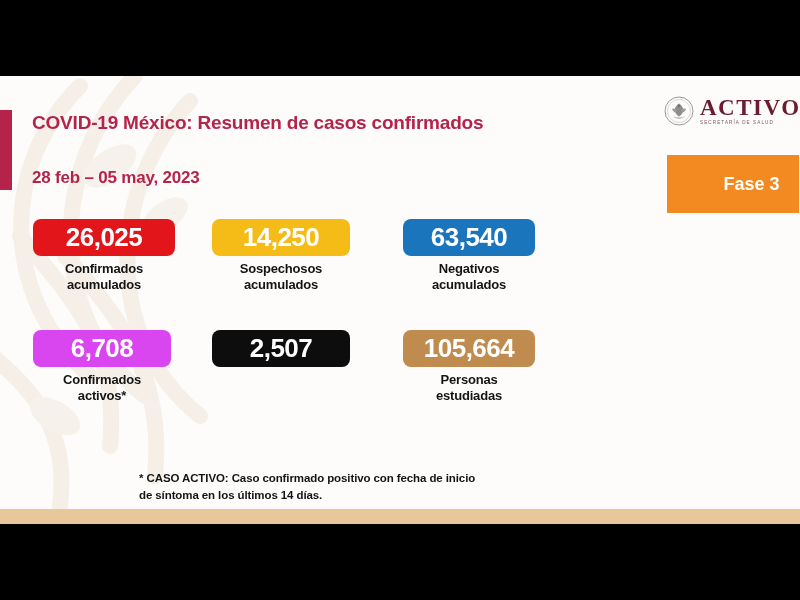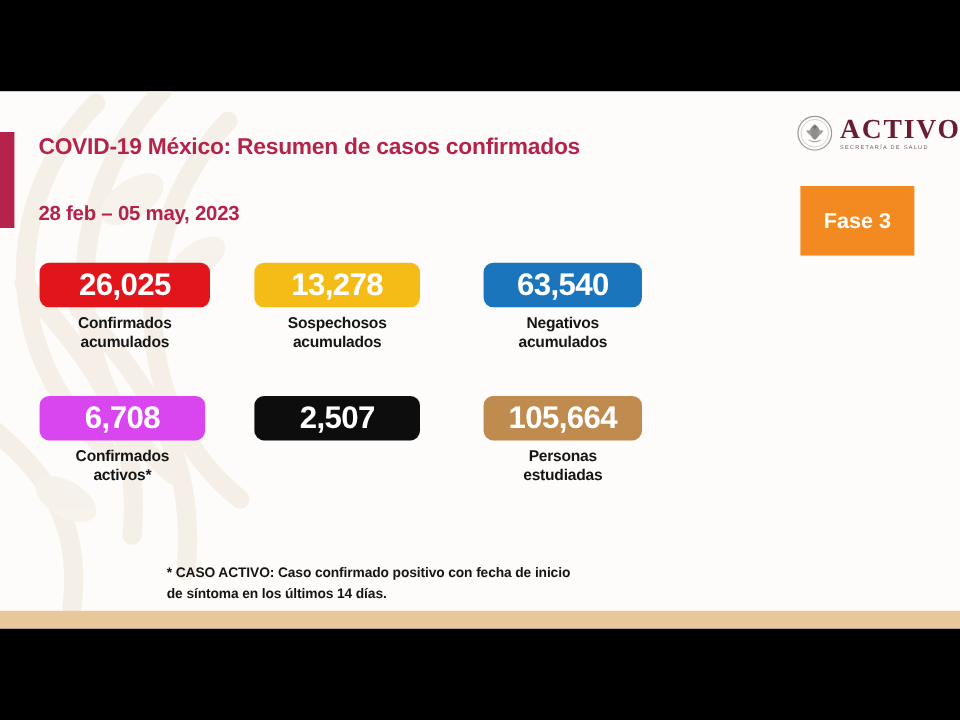--- a/index.html
+++ b/index.html
@@ -119,20 +119,21 @@
     position: absolute;
     left: 667px; top: 79px;
     width: 95px; height: 58px;
     background: #f28a21;
     display: flex;
     align-items: center;
     justify-content: center;
     font-size: 18px;
     font-weight: bold;
     color: #fffdf7;
+    padding-left: 37px;
   }
 
   
   .stat {
     position: absolute;
     text-align: center;
   }
   .pill {
     height: 37px;
     border-radius: 8px;
@@ -222,21 +223,21 @@
 
     <div class="stat stat-confirmados-acum">
       <div class="pill" style="background:#e1151a">26,025</div>
       <div class="stat-label">
         <span>Confirmados</span><br>
         <span>acumulados</span>
       </div>
     </div>
 
     <div class="stat stat-sospechosos">
-      <div class="pill" style="background:#f5bc18">13,278</div>
+      <div class="pill" style="background:#f5bc18">14,250</div>
       <div class="stat-label">
         <span>Sospechosos</span><br>
         <span>acumulados</span>
       </div>
     </div>
 
     <div class="stat stat-negativos">
       <div class="pill" style="background:#1b75bc">63,540</div>
       <div class="stat-label">
         <span>Negativos</span><br>

